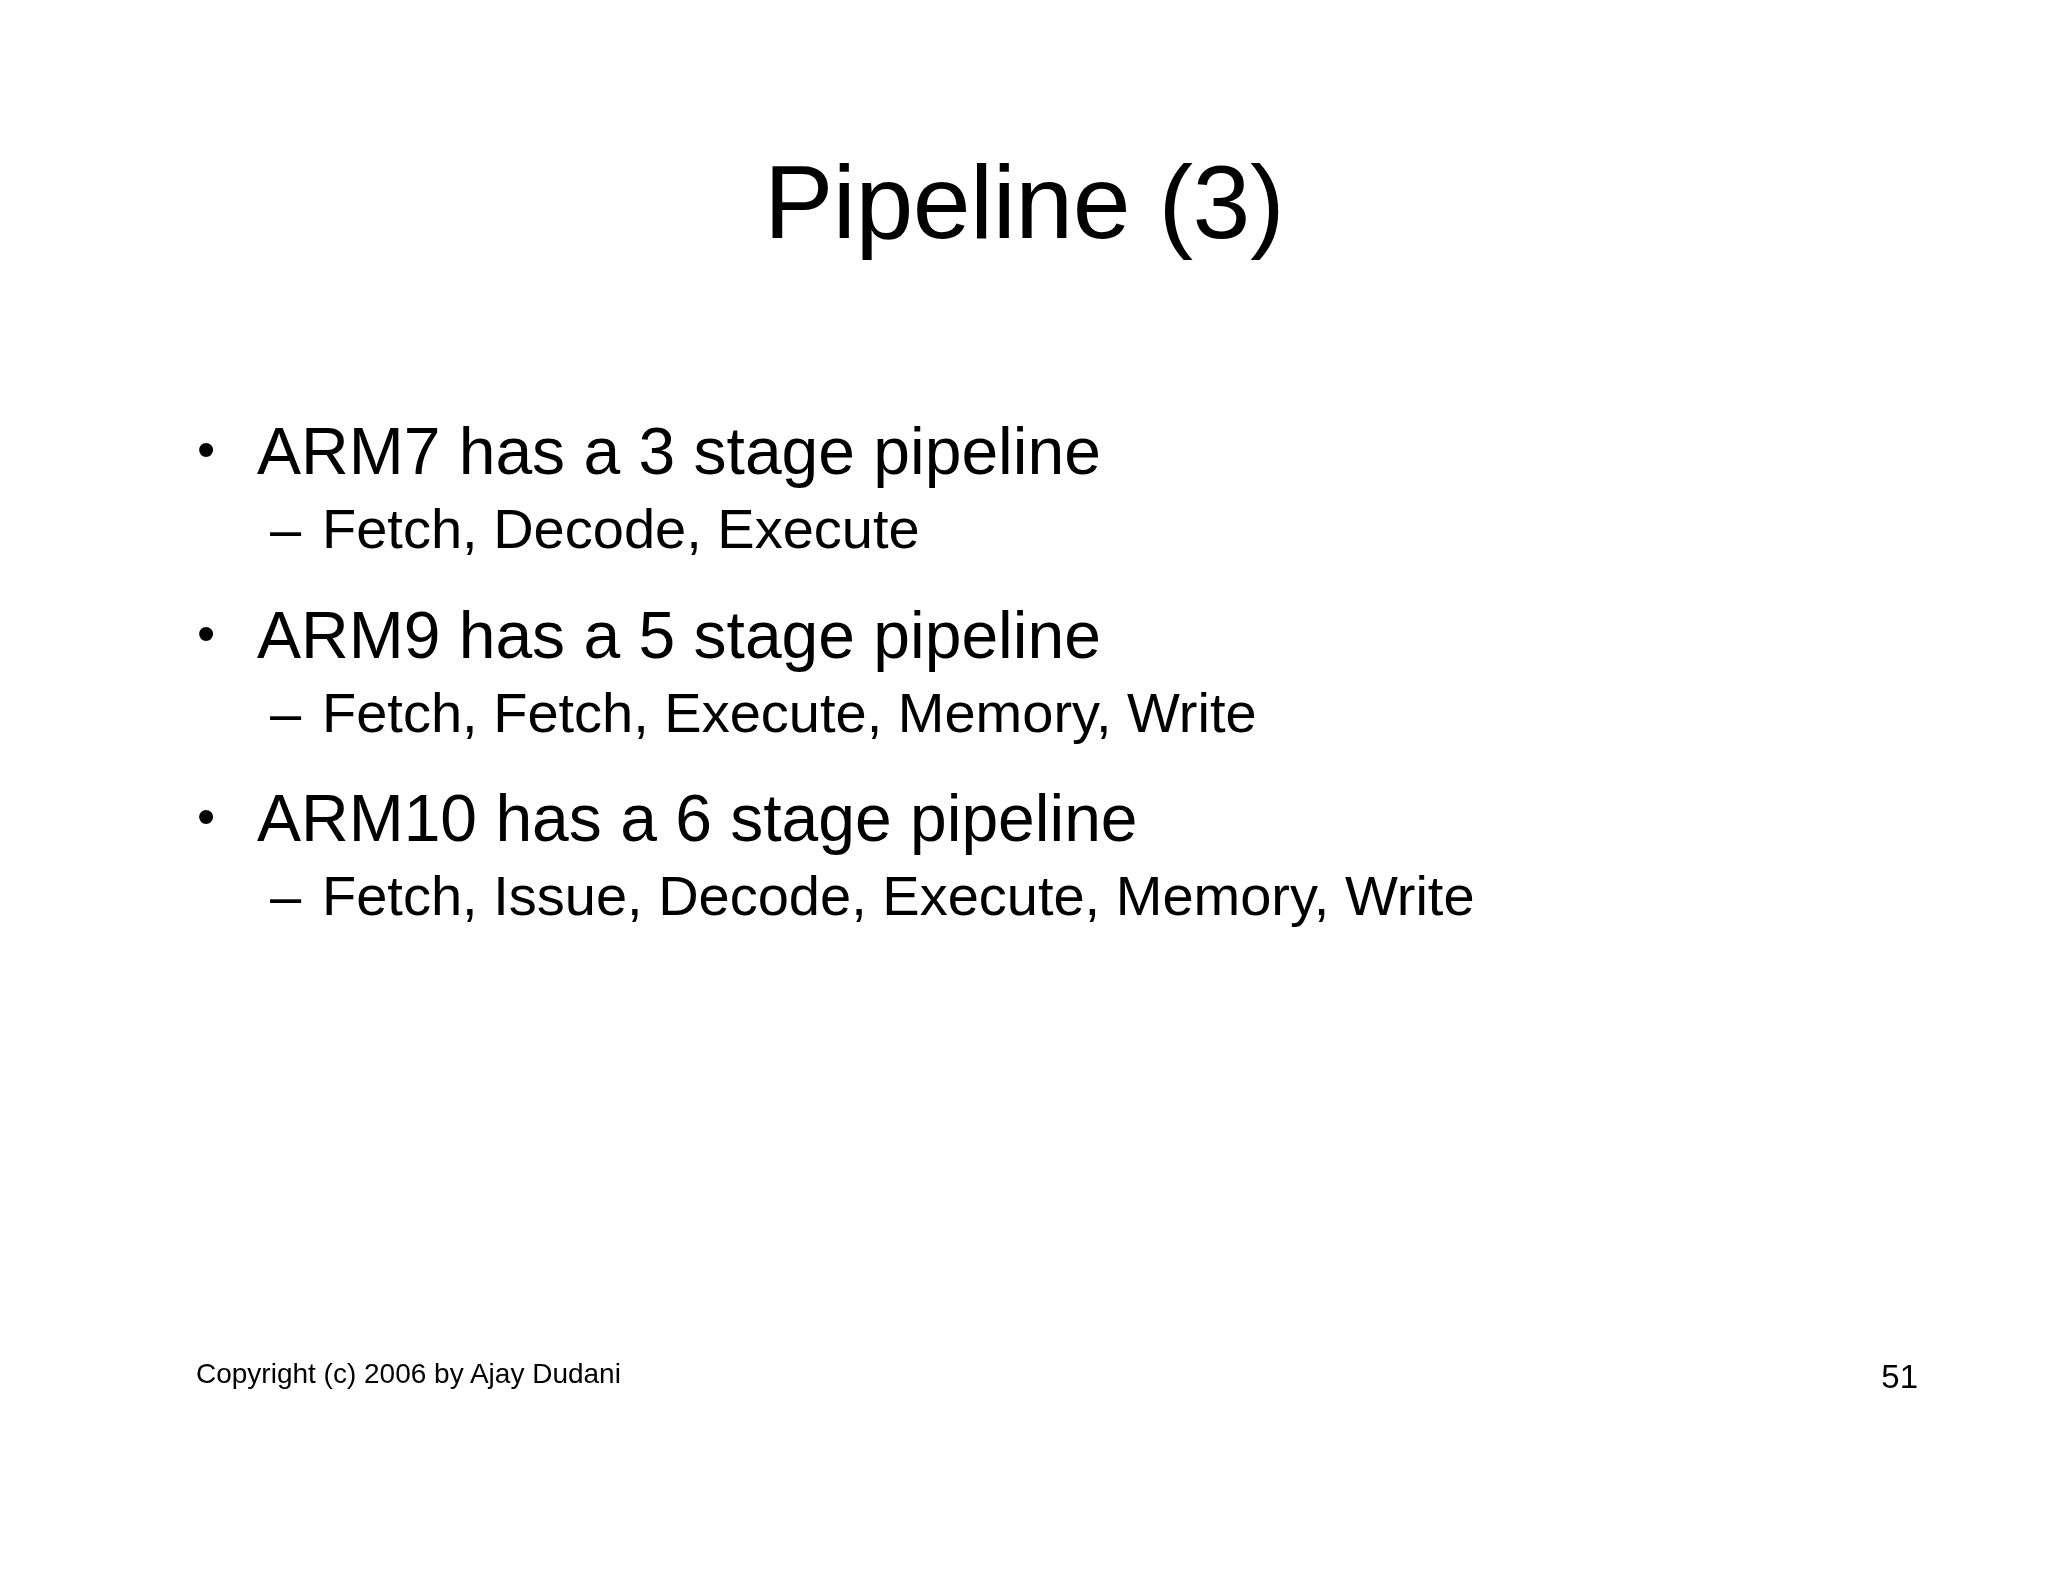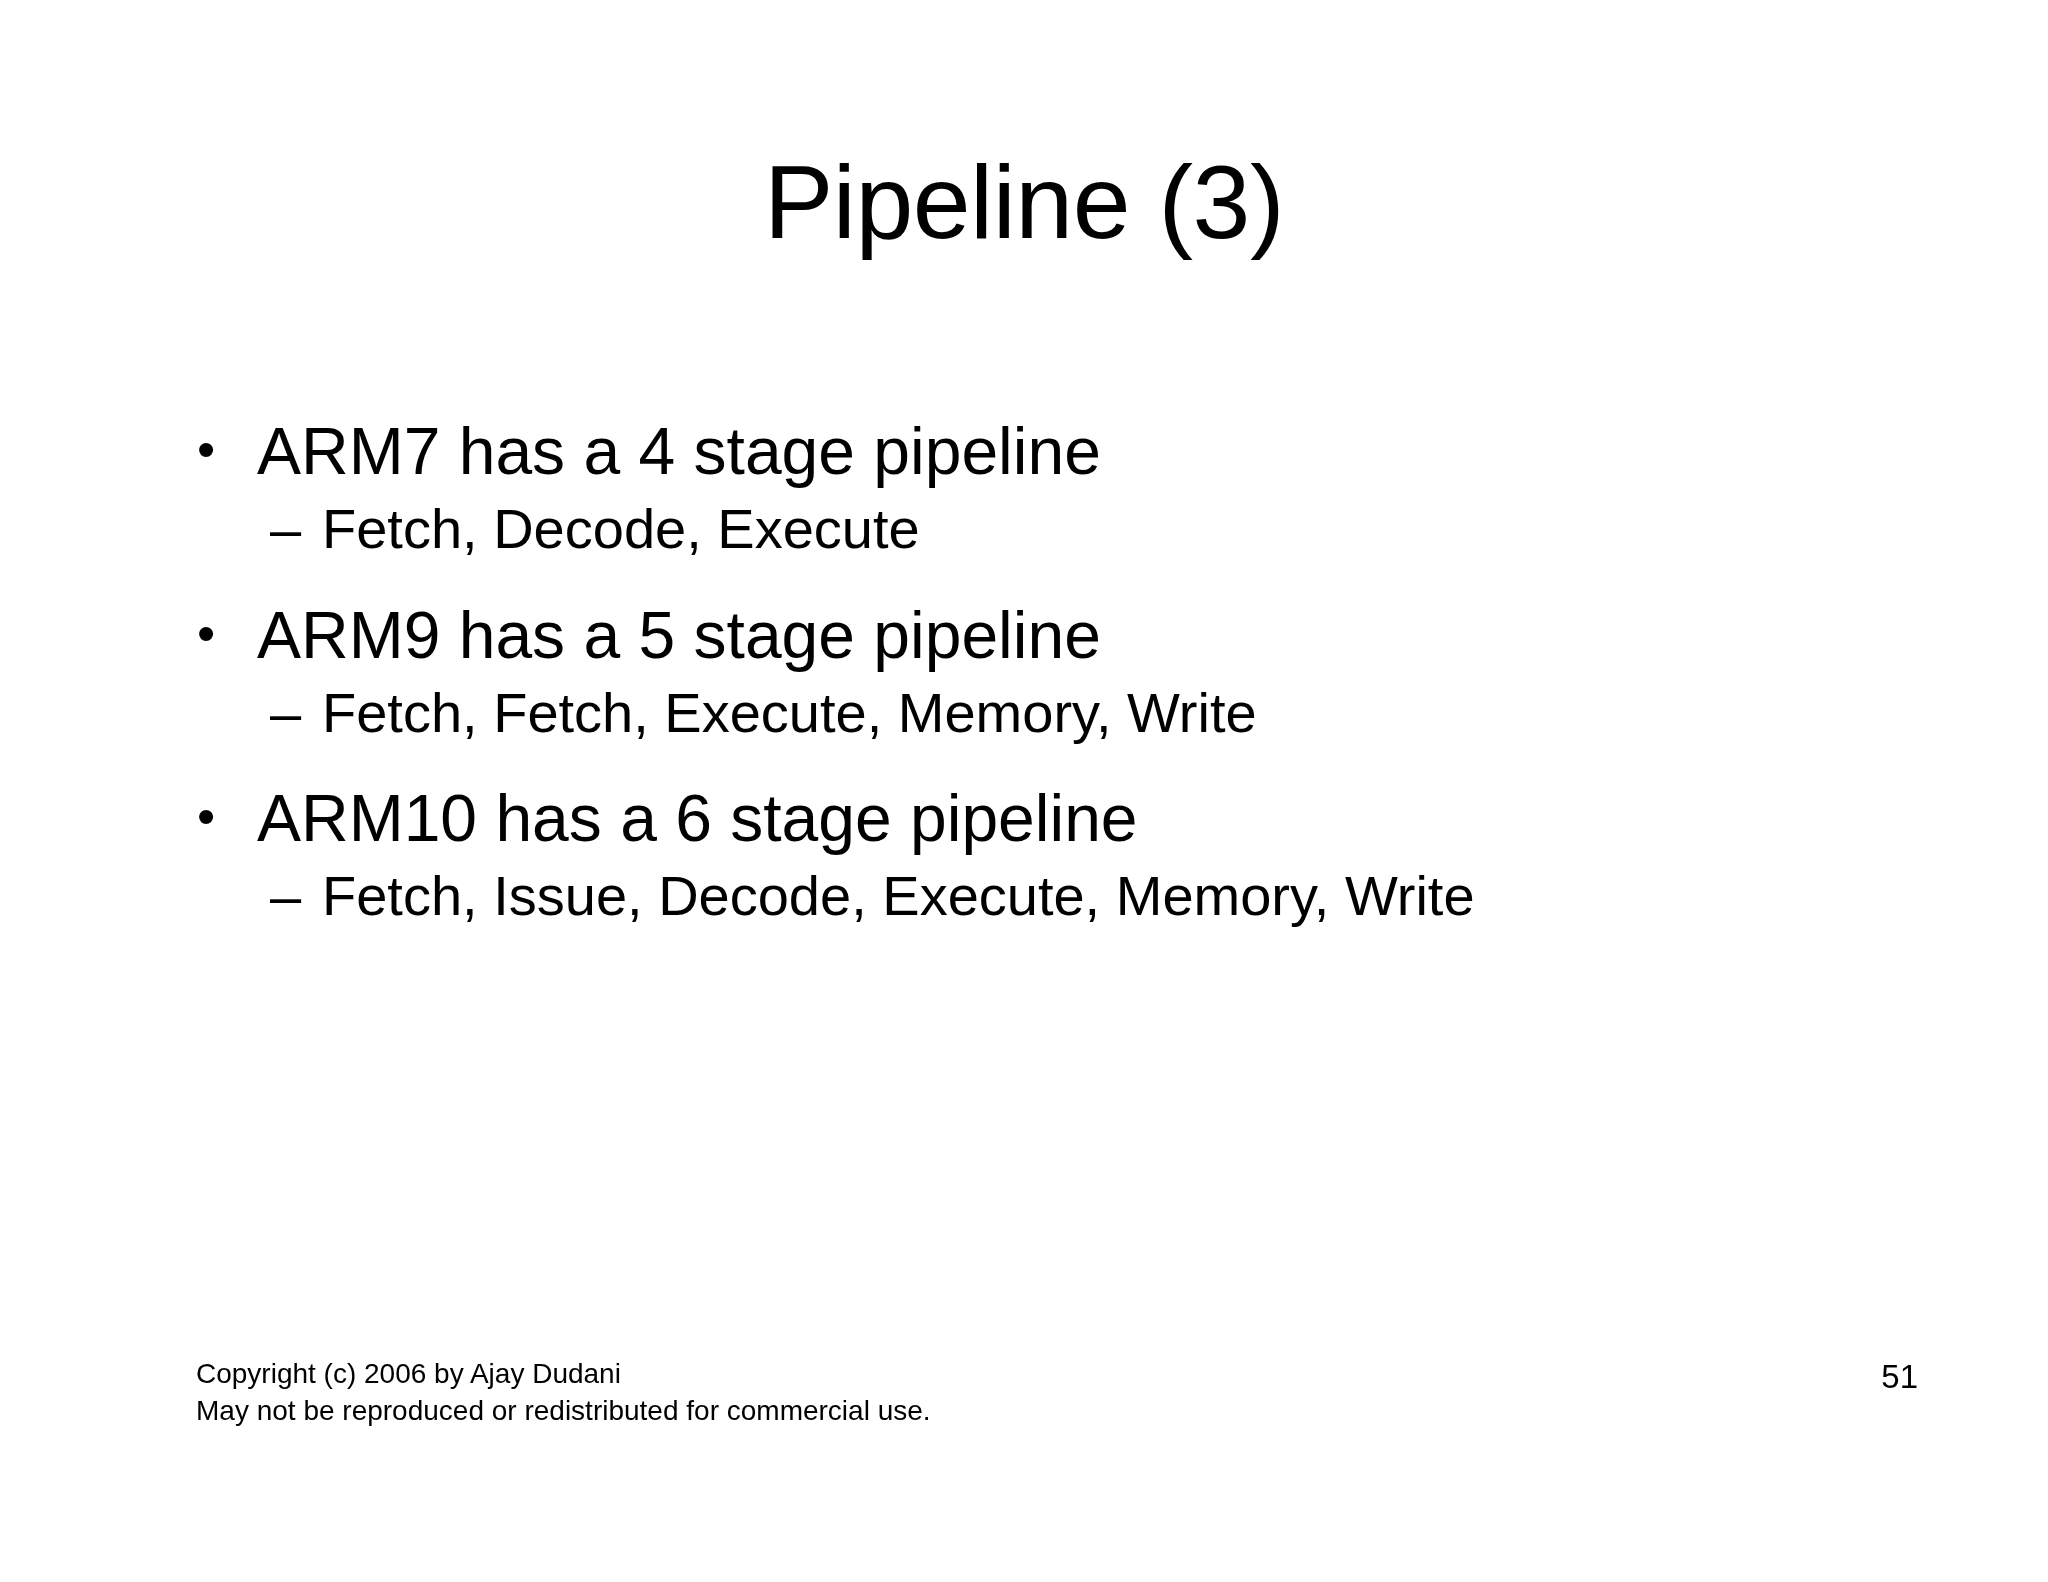--- a/index.html
+++ b/index.html
@@ -106,21 +106,21 @@
 
 <div id="slide">
 
   <div id="slide-title">Pipeline (3)</div>
 
   <div id="body-content">
 
     <div class="bullet-group">
       <div class="bullet-l1">
         <span class="marker">•</span>
-        <span class="text">ARM7 has a 4 stage pipeline</span>
+        <span class="text">ARM7 has a 3 stage pipeline</span>
       </div>
       <div class="bullet-l2">
         <span class="marker">–</span>
         <span class="text">Fetch, Decode, Execute</span>
       </div>
     </div>
 
     <div class="group-gap"></div>
 
     <div class="bullet-group">
@@ -144,18 +144,17 @@
       <div class="bullet-l2">
         <span class="marker">–</span>
         <span class="text">Fetch, Issue, Decode, Execute, Memory, Write</span>
       </div>
     </div>
 
   </div>
 
   <div id="footer">
     <div class="foot-line">Copyright (c) 2006 by Ajay Dudani</div>
-    <div class="foot-line">May not be reproduced or redistributed for commercial use.</div>
   </div>
 
   <div id="page-number">51</div>
 
 </div>
 
 </body></html>

